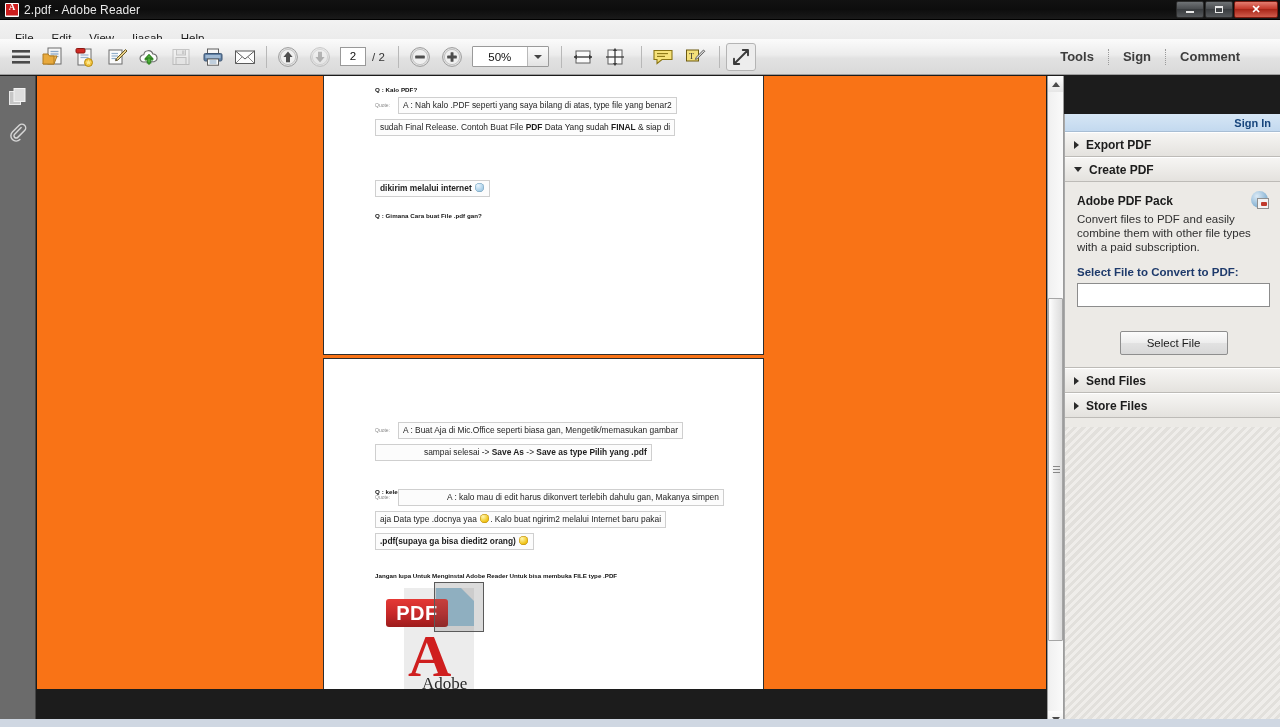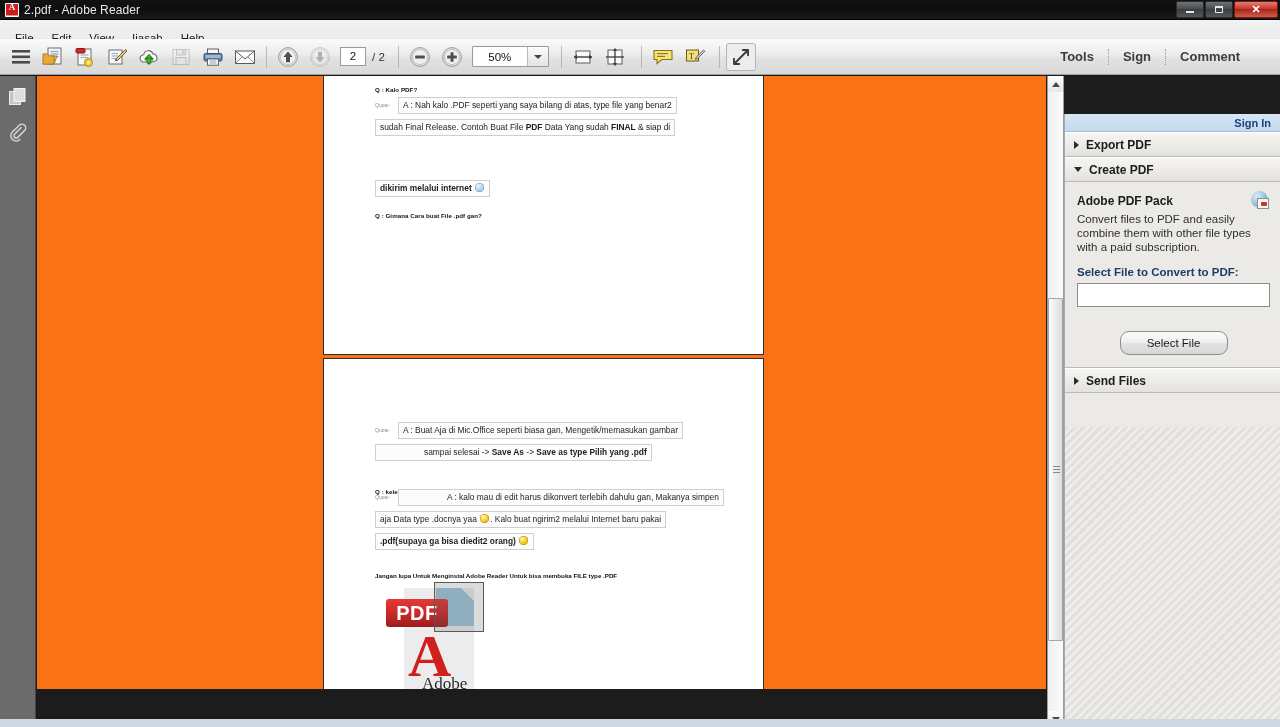--- a/index.html
+++ b/index.html
@@ -286,21 +286,21 @@
     font-size: 11.5px; font-weight: bold; color: #1e3a6b; margin-top: 12px;
   }
   #file-input {
     width: 100%; height: 24px; margin-top: 5px;
     border: 1px solid #8c8c8c; background: #fff; font-size: 11px;
     padding: 0 4px; font-family: "Liberation Sans", sans-serif; color: #111;
   }
   #select-btn {
     display: block; margin: 24px auto 0 auto;
     width: 108px; height: 24px;
-    border: 1px solid #8e8e8e; border-radius: 9px;
+    border: 1px solid #8e8e8e; border-radius: 2px;
     background: linear-gradient(to bottom,#fcfcfc 0%,#ededed 50%,#e2e2e2 51%,#d8d8d8 100%);
     font-size: 11.5px; color: #1b1b1b;
     font-family: "Liberation Sans", sans-serif;
   }
 
   #panel-filler {
     position: absolute; left: 0; right: 0; bottom: 0; top: 313px;
     background:
       repeating-linear-gradient(135deg,#e2e0dc 0 3px,#efedea 3px 6px);
   }
@@ -625,17 +625,21 @@
     <div id="select-label">Select File to Convert to PDF:</div>
     <input id="file-input" type="text" value="" placeholder="" style="">
     <button id="select-btn">Select File</button>
   </div>
 
   <div class="acc-head">
     <span class="tri"></span>
     <span>Send Files</span>
   </div>
 
+  <div class="acc-head">
+    <span class="tri"></span>
+    <span>Store Files</span>
+  </div>
 
   <div id="panel-filler"></div>
 </div>
 
 <div id="bottomstrip"></div>
 
 </body></html>

